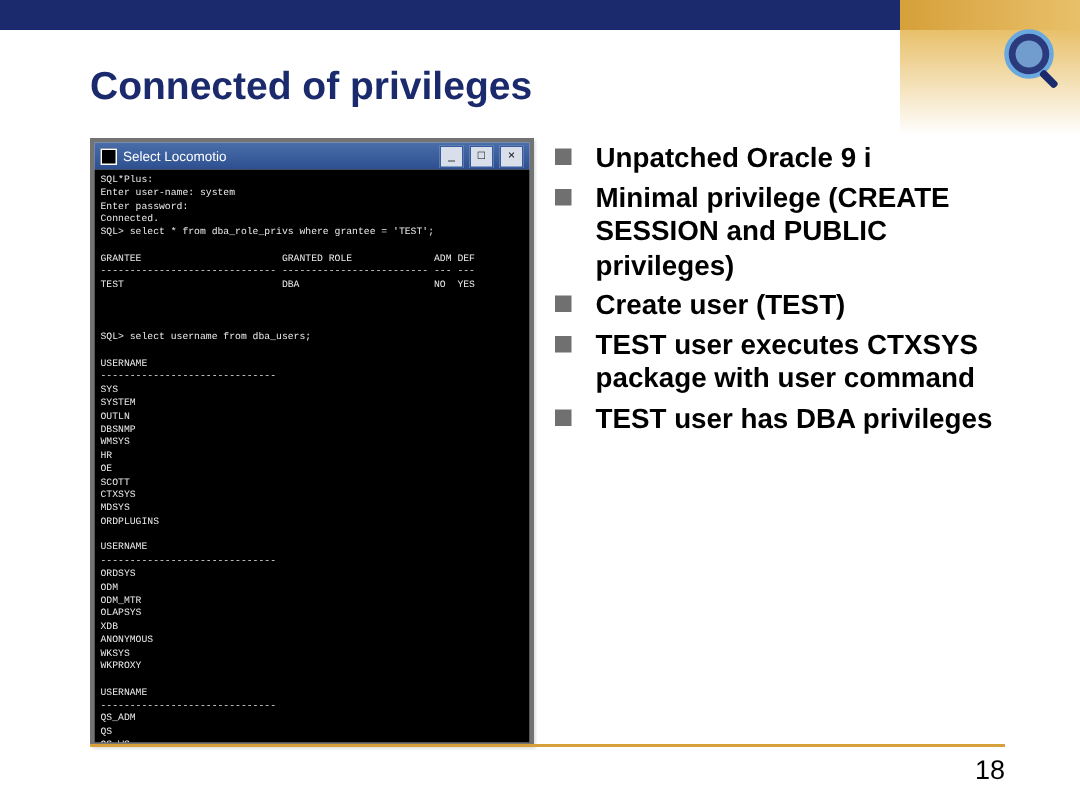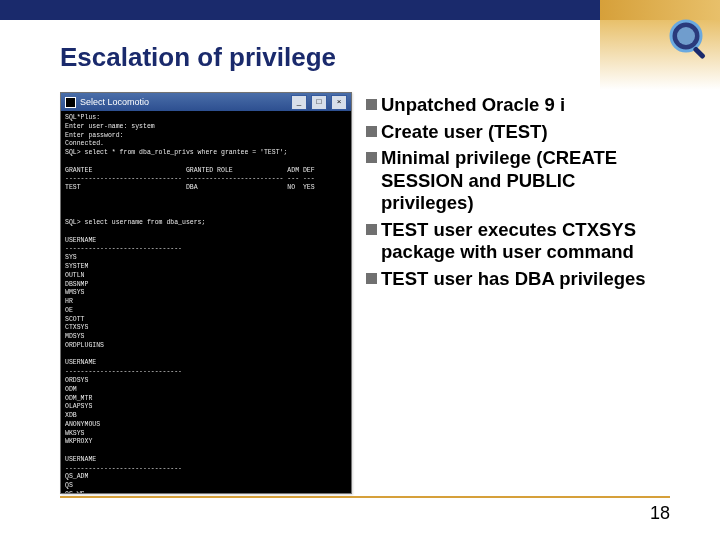--- a/index.html
+++ b/index.html
@@ -52,21 +52,21 @@
     left: 60px;
     right: 50px;
     top: 92px;
     bottom: 60px;
     display: flex;
     gap: 14px;
   }
   .terminal-window {
     width: 290px;
     height: 400px;
-    border: 1px solid #737373;
+    border: 3px solid #737373;
     background: #d9dfe8;
     display: flex;
     flex-direction: column;
     box-shadow: 1px 1px 2px rgba(0,0,0,0.15);
   }
   .titlebar {
     height: 18px;
     background: linear-gradient(#4a6ea9, #2d4f90);
     display: flex;
     align-items: center;
@@ -112,21 +112,21 @@
     padding-top: 2px;
   }
   .bullets ul {
     list-style: none;
     padding: 0;
     margin: 0;
   }
   .bullets li {
     display: flex;
     align-items: flex-start;
-    gap: 4px;
+    gap: 16px;
     font-size: 18.5px;
     font-weight: bold;
     color: #000;
     margin-bottom: 4px;
     line-height: 1.22;
   }
   .bullets .sq {
     width: 11px;
     height: 11px;
     background: #707070;
@@ -156,21 +156,21 @@
 <div class="top-band"></div>
 <div class="top-band-accent"></div>
 <div class="corner-deco">
   <svg width="50" height="50" viewBox="0 0 50 50">
     <circle cx="22" cy="22" r="15" fill="#2a3a7c" stroke="#6aa9e0" stroke-width="3"></circle>
     <circle cx="22" cy="22" r="9" fill="#8fc7ef" opacity="0.7"></circle>
     <rect x="32" y="32" width="14" height="5" rx="2" transform="rotate(45 32 32)" fill="#1a2a6c"></rect>
   </svg>
 </div>
 
-<div class="heading">Escalation of privilege</div>
+<div class="heading">Connected of privileges</div>
 
 <div class="content">
 
   <div class="terminal-window">
     <div class="titlebar">
       <span class="win-icon"></span>
       <span class="title">Select Locomotio</span>
       <span class="win-btn">_</span>
       <span class="win-btn">□</span>
       <span class="win-btn">×</span>
@@ -233,25 +233,25 @@
   </div>
 
   <div class="bullets">
     <ul>
       <li>
           <span class="sq"></span>
           <span>Unpatched Oracle 9 i</span>
         </li>
       <li>
           <span class="sq"></span>
+          <span>Minimal privilege (CREATE SESSION and PUBLIC privileges)</span>
+        </li>
+      <li>
+          <span class="sq"></span>
           <span>Create user (TEST)</span>
-        </li>
-      <li>
-          <span class="sq"></span>
-          <span>Minimal privilege (CREATE SESSION and PUBLIC privileges)</span>
         </li>
       <li>
           <span class="sq"></span>
           <span>TEST user executes CTXSYS package with user command</span>
         </li>
       <li>
           <span class="sq"></span>
           <span>TEST user has DBA privileges</span>
         </li>
     </ul>

